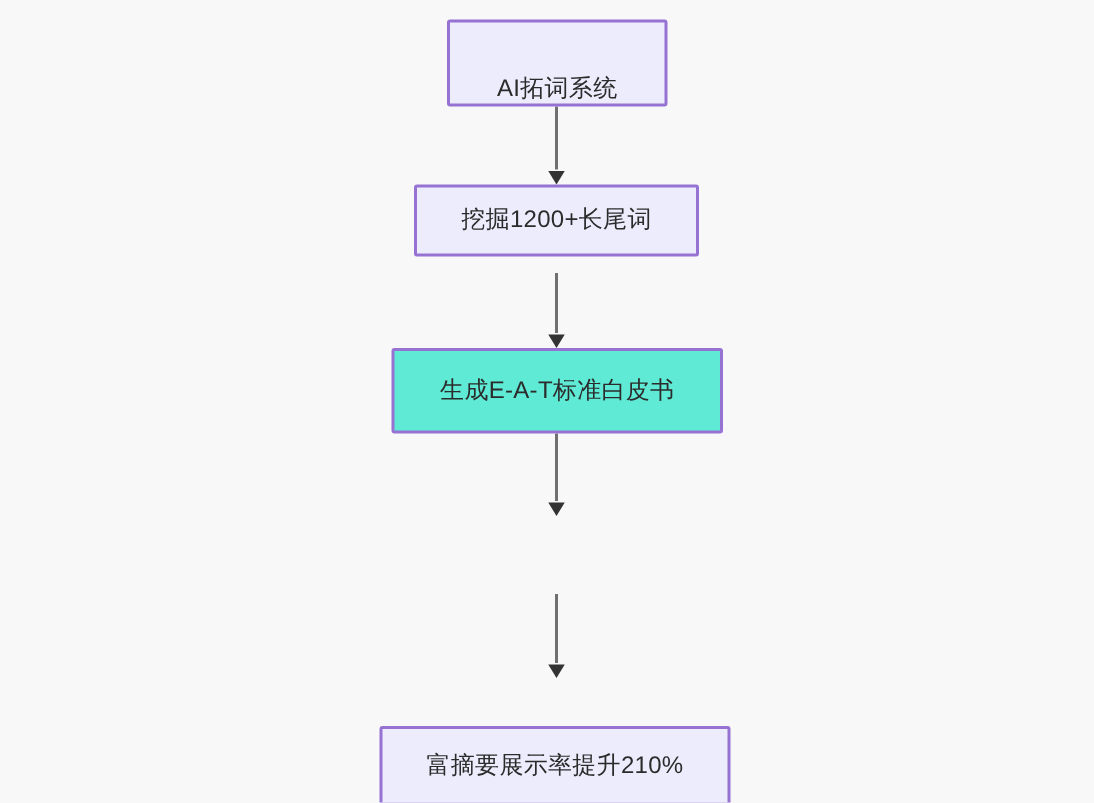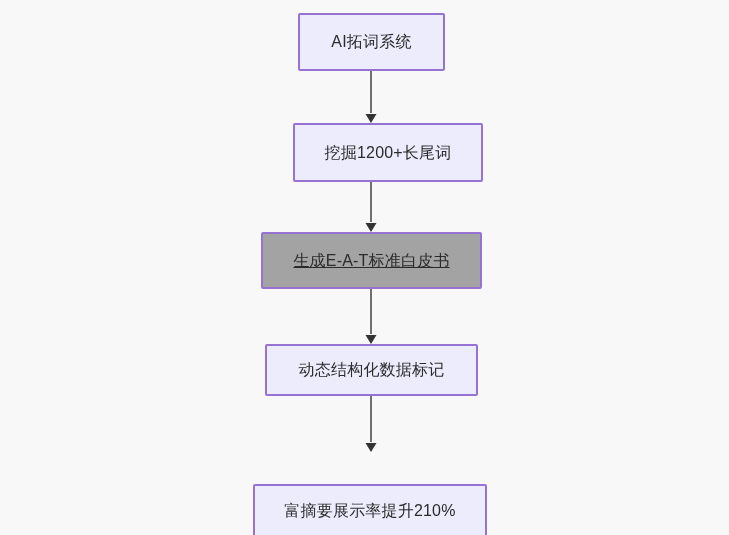--- a/index.html
+++ b/index.html
@@ -71,33 +71,30 @@
     </svg>
   </div>
 
   <div class="edge" style="left: 363px; top: 396px;">
     <svg width="16" height="56" viewBox="0 0 16 56">
       <line x1="8" y1="0" x2="8" y2="46" stroke="#707070" stroke-width="2"></line>
       <polygon points="8,56 2.5,47 13.5,47" fill="#333333"></polygon>
     </svg>
   </div>
 
-  <div class="node" style="left: 298px; top: 13px; width: 147px; height: 58px; background: rgb(236, 236, 253); border-color: rgb(150, 115, 211); color: rgb(43, 43, 43);">
+  <div class="node" style="left: 298px; top: 13px; width: 147px; height: 58px; background: rgb(236, 236, 253); border-color: rgb(150, 115, 211); color: rgb(43, 43, 43); align-items: flex-end;">
     <span class="node-label">AI拓词系统</span>
   </div>
 
-  <div class="node" style="left: 276px; top: 123px; width: 190px; height: 59px; background: rgb(236, 236, 253); border-color: rgb(150, 115, 211); color: rgb(43, 43, 43); margin-left: 17px;">
+  <div class="node" style="left: 276px; top: 123px; width: 190px; height: 48px; background: rgb(236, 236, 253); border-color: rgb(150, 115, 211); color: rgb(43, 43, 43);">
     <span class="node-label">挖掘1200+长尾词</span>
   </div>
 
-  <div class="node" style="left: 261px; top: 232px; width: 221px; height: 57px; background: #a3a3a3; border-color: rgb(150, 115, 211); color: rgb(43, 43, 43); text-decoration: underline;">
+  <div class="node" style="left: 261px; top: 232px; width: 221px; height: 57px; background: #5eead4; border-color: rgb(150, 115, 211); color: rgb(43, 43, 43);">
     <span class="node-label">生成E-A-T标准白皮书</span>
   </div>
 
-  <div class="node" style="left: 265px; top: 344px; width: 213px; height: 52px; background: rgb(236, 236, 253); border-color: rgb(150, 115, 211); color: rgb(43, 43, 43);">
-    <span class="node-label">动态结构化数据标记</span>
-  </div>
 
   <div class="node" style="left: 253px; top: 452px; width: 234px; height: 53px; background: rgb(236, 236, 253); border-color: rgb(150, 115, 211); color: rgb(43, 43, 43); margin-top: 32px;">
     <span class="node-label">富摘要展示率提升210%</span>
   </div>
 
 </div>
 
 </body></html>

